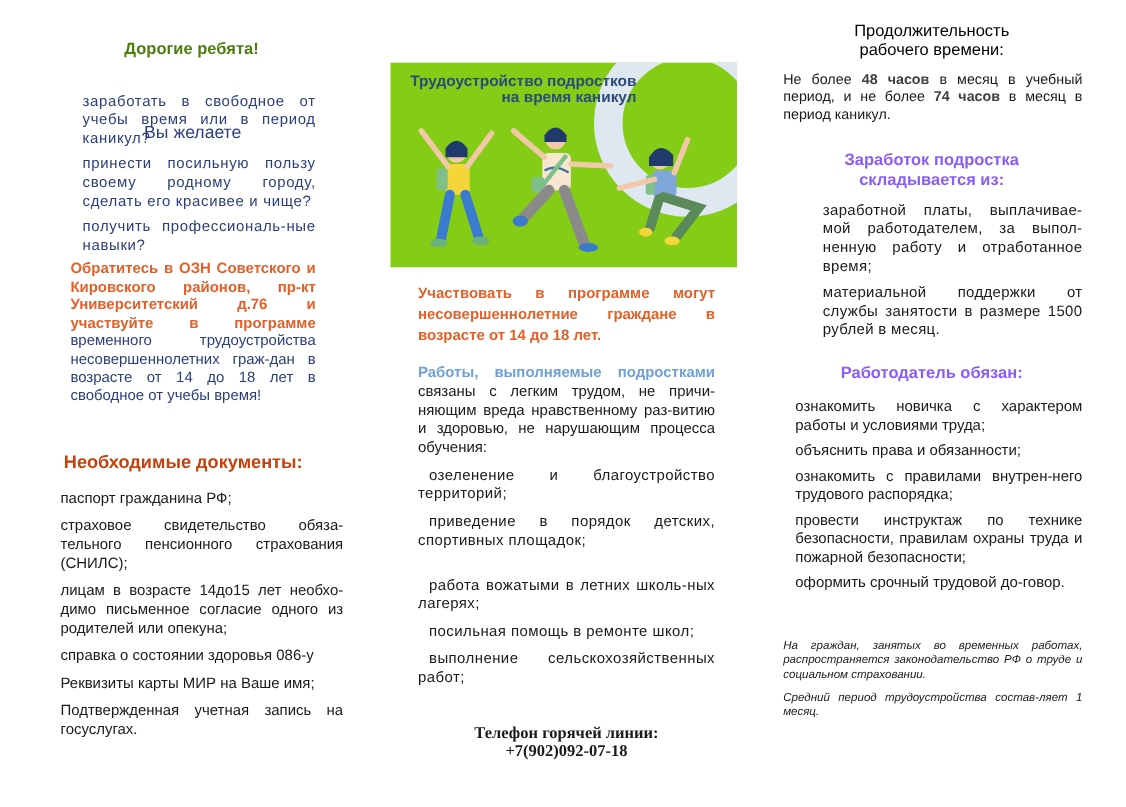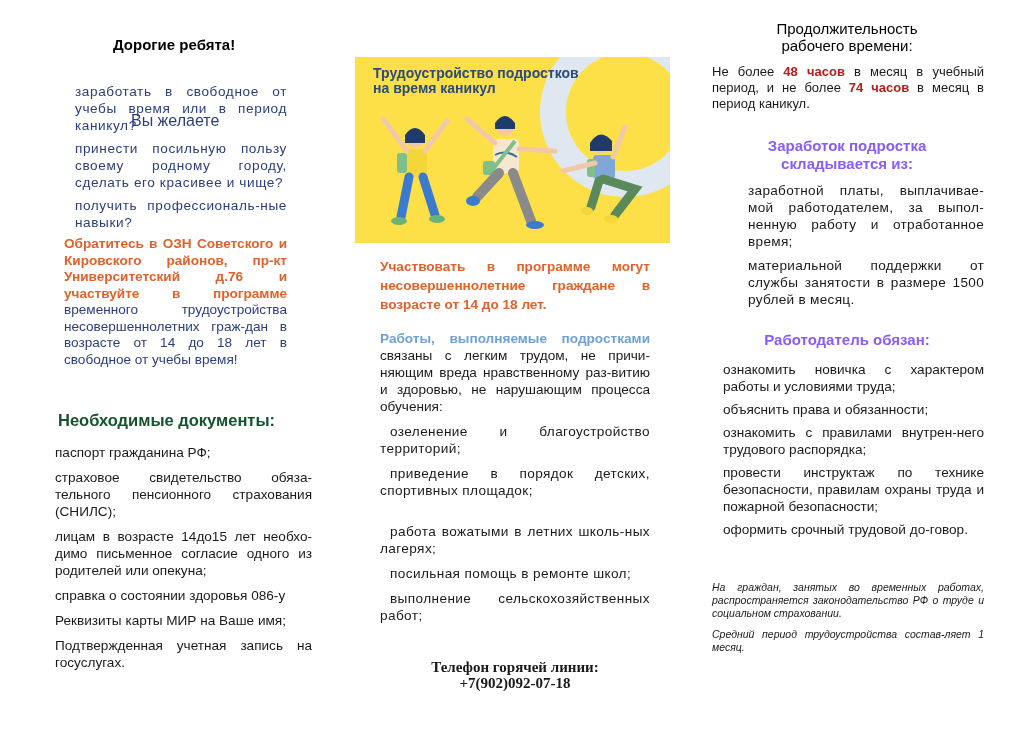--- a/index.html
+++ b/index.html
@@ -1,54 +1,54 @@
 <!DOCTYPE html>
 <html><head>
 <meta charset="utf-8">
 <style>
   * { box-sizing: border-box; margin: 0; padding: 0; }
   html, body { width: 1024px; height: 734px; background: #ffffff; overflow: hidden; }
   body { position: relative; font-family: "Liberation Sans", "DejaVu Sans", sans-serif; color: #1a1a1a; }
   .col { position: absolute; top: 0; }
   .p { font-size: 13.6px; line-height: 17px; text-align: justify; margin-bottom: 6px; }
   .navy { color: #2c3e7a; }
-  .orange { color: #000000; }
-  .blue-head { color: #14532d; }
+  .orange { color: #4d7c0f; }
+  .blue-head { color: #c2410c; }
   .h-orange { color: #8b5cf6; font-weight: bold; text-align: center; font-size: 15px; line-height: 18px; }
 
   
   #left { left: 55px; width: 232px; }
   #left .greet { position: absolute; top: 36px; left: 58px; font-size: 15px; font-weight: bold; }
   #left .wish { position: absolute; top: 64px; left: 76px; font-size: 16px; margin-top: 48px; }
   #left .wishes { position: absolute; top: 83px; left: 20px; width: 212px; }
   #left .wishes .p { letter-spacing: 0.6px; margin-bottom: 6px; }
   #left .contact { position: absolute; top: 236px; left: 9px; width: 223px; font-size: 13.6px; line-height: 16.5px; text-align: justify; }
   #left .contact .bold { font-weight: bold; color: #e0622a; }
   #left .docs-title { position: absolute; top: 411px; left: 3px; font-size: 16.5px; font-weight: bold; }
   #left .docs { position: absolute; top: 444px; left: 0; width: 257px; }
   #left .docs .p { margin-bottom: 8px; }
 
   
   #mid { left: 355px; width: 315px; }
-  .banner { position: absolute; top: 57px; left: 0; width: 315px; height: 186px; background: #fde047; overflow: hidden; }
+  .banner { position: absolute; top: 57px; left: 0; width: 315px; height: 186px; background: #84cc16; overflow: hidden; text-align: right; }
   .banner .circle { position: absolute; right: -40px; top: -30px; width: 170px; height: 170px; border-radius: 50%; border: 26px solid #dfe8f0; }
   .banner .title { position: absolute; top: 9px; left: 18px; font-size: 14px; font-weight: bold; color: #2c4a7a; line-height: 15px; }
   .banner svg { position: absolute; left: 0; top: 40px; }
   #mid .participate { position: absolute; top: 257px; left: 25px; width: 270px; font-size: 13.6px; line-height: 19px; font-weight: bold; color: #e0622a; text-align: justify; }
   #mid .works { position: absolute; top: 330px; left: 25px; width: 270px; }
   #mid .works .p { margin-bottom: 8px; }
   #mid .works .lead { color: #6fa0d6; font-weight: bold; }
   #mid .works .indent { text-indent: 10px; letter-spacing: 0.4px; }
   #mid .hotline { position: absolute; top: 659px; left: 30px; width: 260px; text-align: center; font-family: "Liberation Serif", "DejaVu Serif", serif; font-weight: bold; font-size: 15px; line-height: 16px; }
 
   
   #right { left: 712px; width: 272px; }
   #right .dur-title { position: absolute; top: 20px; left: 50px; width: 170px; text-align: center; font-size: 15px; line-height: 17px; color: #000000; }
   #right .dur-text { position: absolute; top: 64px; left: 0; width: 272px; font-size: 13px; line-height: 16px; text-align: justify; }
-  #right .dur-text b { color: #b91c1c; }
+  #right .dur-text b { color: #404040; }
   #right .earn-title { position: absolute; top: 137px; left: 30px; width: 210px; }
   #right .earn { position: absolute; top: 182px; left: 36px; width: 236px; }
   #right .earn .p { letter-spacing: 0.3px; margin-bottom: 7px; }
   #right .emp-title { position: absolute; top: 331px; left: 30px; width: 210px; }
   #right .emp { position: absolute; top: 361px; left: 11px; width: 261px; }
   #right .emp .p { margin-bottom: 6px; }
   #right .notes { position: absolute; top: 581px; left: 0; width: 272px; font-style: italic; font-size: 10.5px; line-height: 13px; text-align: justify; }
   #right .notes div { margin-bottom: 8px; }
 </style>
 </head>

